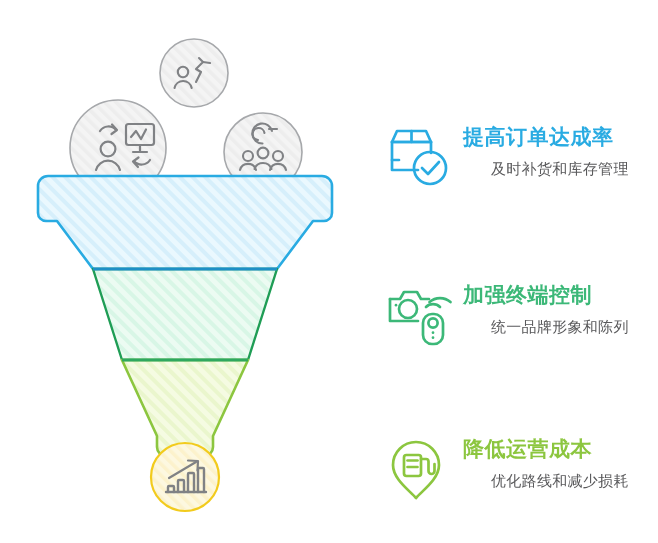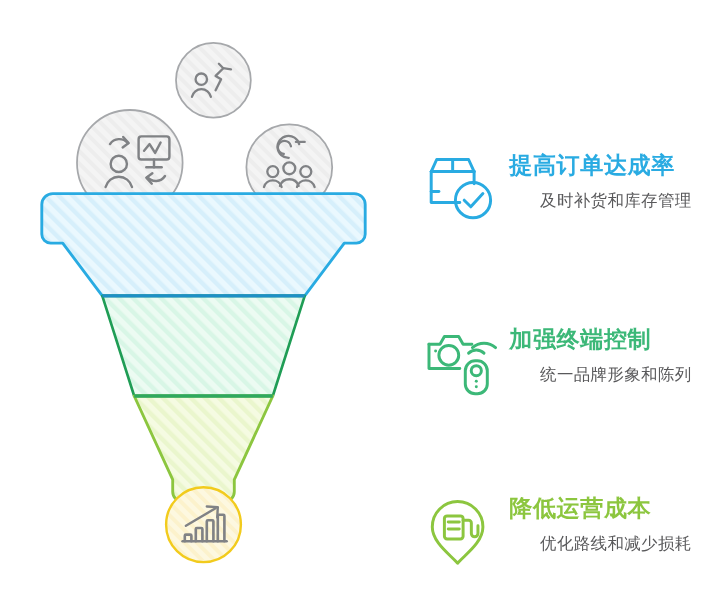--- a/index.html
+++ b/index.html
@@ -27,21 +27,21 @@
     position: absolute;
     left: 0; top: 0;
     width: 370px;
     height: 543px;
   }
 
   
   #feature-list {
     position: absolute;
     left: 385px;
-    top: 14px;
+    top: 0;
     width: 273px;
     height: 528px;
   }
 
   .feature-row {
     position: absolute;
     left: 0;
     width: 273px;
     height: 92px;
     display: flex;

